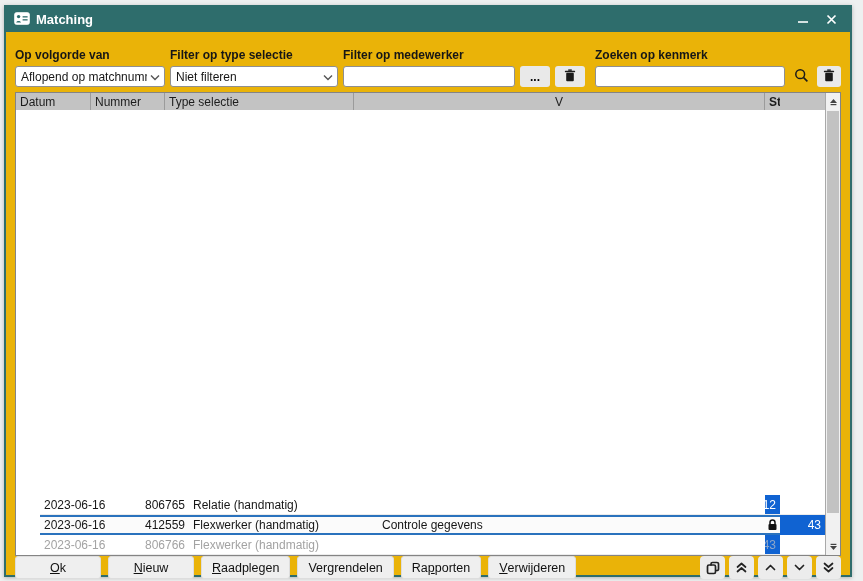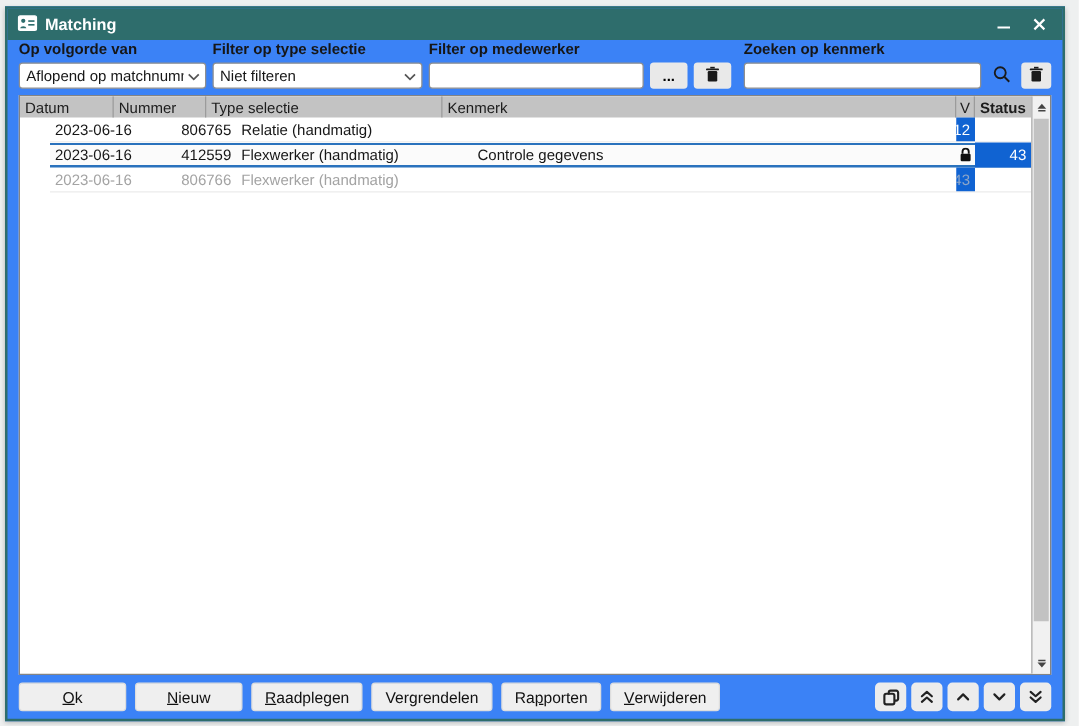--- a/index.html
+++ b/index.html
@@ -12,41 +12,41 @@
   body{
     background:#eef0f0;
     font-family:"Liberation Sans", sans-serif;
     font-size:12px;
     color:#161616;
     position:relative;
     overflow:hidden;
   }
   .window{
     position:absolute;left:4px;top:5px;width:848px;height:572px;
-    background:#3b82f6;
+    background:#eab308;
     border:2px solid var(--teal);
     box-shadow:0 1px 4px rgba(0,0,0,.25);
     display:flex;flex-direction:column;
   }
   
   .titlebar{
     height:25px;background:var(--teal);color:#fff;
     display:flex;align-items:center;gap:6px;padding:0 8px;
     flex:0 0 auto;
   }
   .titlebar .title{font-weight:bold;font-size:13px;}
   .titlebar .spacer{flex:1;}
   .tb-btn{
     width:22px;height:20px;display:flex;align-items:center;justify-content:center;
     cursor:default;color:#fff;
   }
   
   .filters{
     display:flex;align-items:flex-start;gap:5px;
-    padding:0 9px 5px 9px;flex:0 0 auto;
+    padding:16px 9px 5px 9px;flex:0 0 auto;
   }
   .fgroup{display:flex;flex-direction:column;}
   .fgroup .flabel{font-weight:bold;margin-bottom:4px;white-space:nowrap;}
   .controls{display:flex;gap:5px;align-items:center;}
   .select{
     height:21px;border:1px solid #8f8f8f;border-radius:3px;background:#fff;
     display:flex;align-items:center;padding:0 4px 0 5px;gap:3px;
   }
   .select .val{white-space:nowrap;overflow:hidden;flex:1;}
   .tinput{
@@ -58,21 +58,21 @@
     display:flex;align-items:center;justify-content:center;font-weight:bold;
     font-family:"Liberation Sans",sans-serif;font-size:12px;cursor:default;
   }
   .flat-btn{background:transparent;min-width:22px;}
   .grow{flex:1;}
   
   .tablewrap{
     margin:0 9px;border:1px solid #848484;height:464px;flex:0 0 auto;
     display:flex;background:#fff;overflow:hidden;
   }
-  .tcols{flex:1;display:flex;flex-direction:column;overflow:hidden;}
+  .tcols{flex:1;display:flex;flex-direction:column;overflow:hidden;justify-content:space-between;}
   .cols{display:grid;grid-template-columns:75px 74px 189px 1fr 15px 45px;}
   .thead{height:17px;background:#c3c3c3;flex:0 0 auto;}
   .thead .hcell{
     border-right:1px solid #9b9b9b;display:flex;align-items:center;
     padding:0 4px;white-space:nowrap;overflow:hidden;color:#1c1c1c;
   }
   .thead .hcell.center{justify-content:center;padding:0;}
   .trow{height:20px;flex:0 0 auto;border-bottom:1px solid #ececec;margin-left:24px;}
   .trow .cell{
     display:flex;align-items:center;padding:0 4px;white-space:nowrap;overflow:hidden;
@@ -213,21 +213,20 @@
       </div>
     </div>
   </div>
 
   <div class="tablewrap">
     <div class="tcols">
       <div class="cols thead">
         <div class="hcell">Datum</div>
         <div class="hcell">Nummer</div>
         <div class="hcell">Type selectie</div>
-        <div class="hcell">Kenmerk</div>
         <div class="hcell center">V</div>
         <div class="hcell" style="border-right:none;font-weight:bold;">Status</div>
       </div>
       <div id="tbody">
   <div class="cols trow normal">
     <div class="cell">2023-06-16</div>
     <div class="cell num">806765</div>
     <div class="cell">Relatie (handmatig)</div>
     <div class="cell vcol">
       

